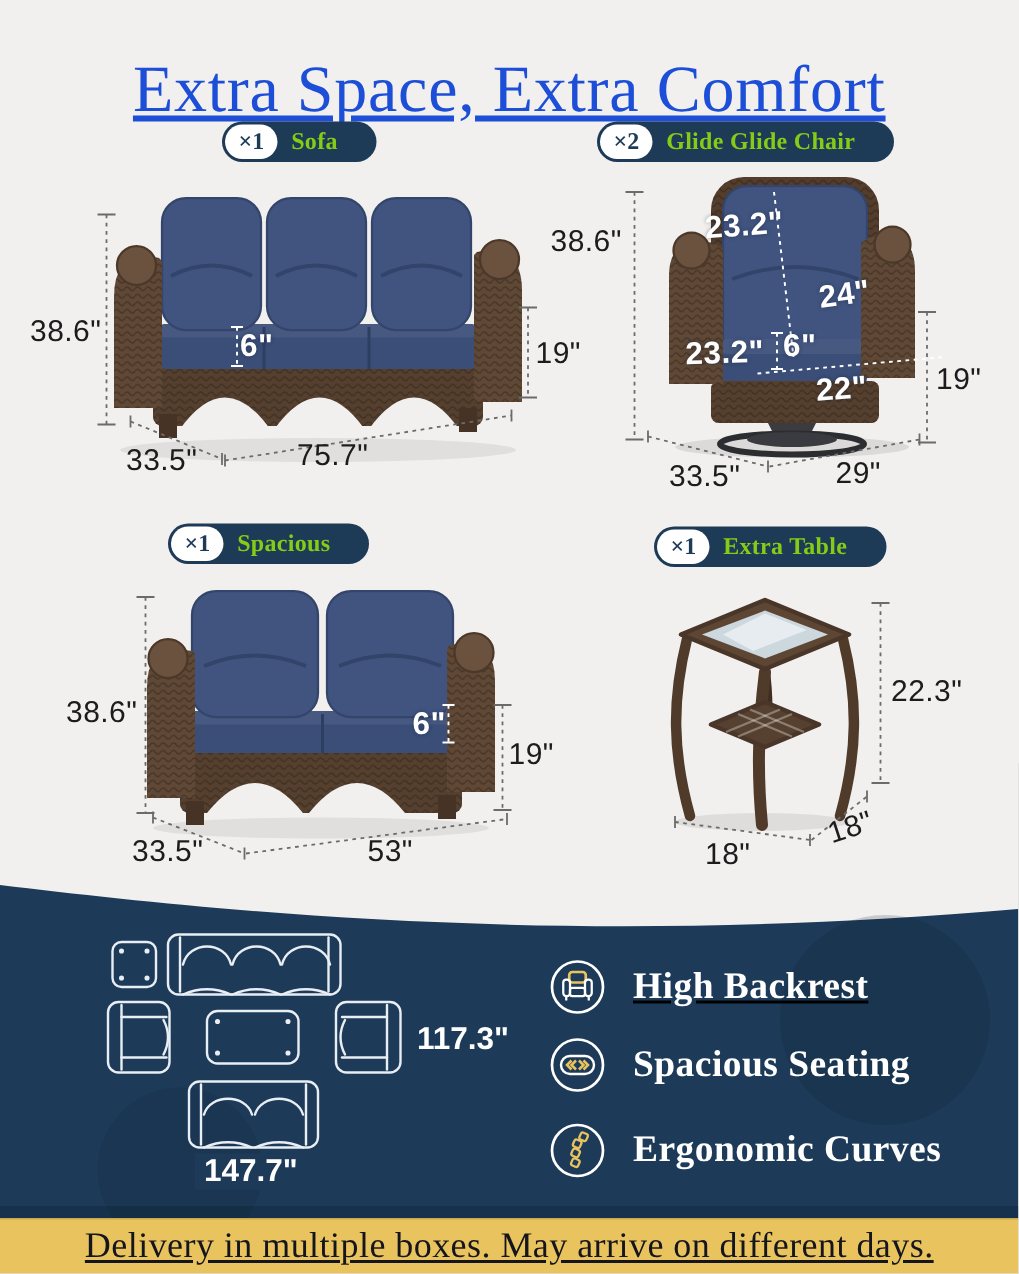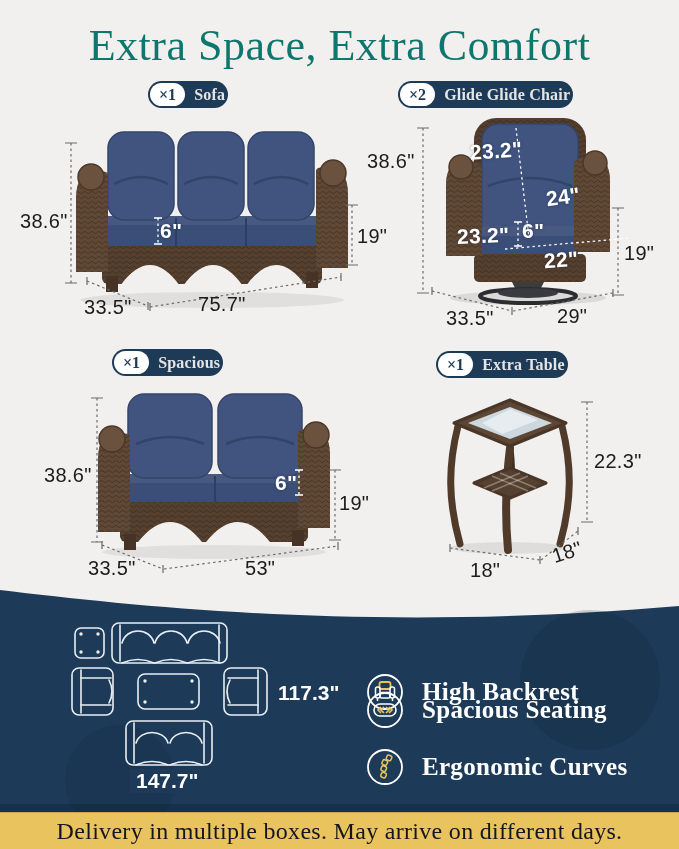--- a/index.html
+++ b/index.html
@@ -1,38 +1,38 @@
 <!DOCTYPE html>
 <html><head>
 <meta charset="utf-8">
 <style>
   html,body{margin:0;padding:0;background:#d8d8d8;}
   .stage{position:relative;width:679px;height:849px;background:#f1f0ee;overflow:hidden;
          font-family:"Liberation Sans",sans-serif;}
   .abs{position:absolute;}
-  .title{left:0;right:0;top:20px;text-align:center;margin:0;
-         font:400 44px "Liberation Serif",serif;color:#0f766e;letter-spacing:.5px;}
+  .title{left:0;right:0;top:20px;text-align:center;margin:14px;
+         font:400 44px "Liberation Serif",serif;color:#1d4ed8;letter-spacing:.5px;text-decoration:underline;}
   .badge{position:absolute;display:inline-flex;align-items:center;background:#1d3a57;
          border-radius:15px;padding:2px;height:27px;box-sizing:border-box;}
   .badge .qty{background:#fff;border-radius:12px;padding:0 9px;color:#1d3a57;
          font:700 16px/23px "Liberation Serif",serif;height:23px;}
-  .badge .name{color:#e5e5e5;font:700 16px "Liberation Serif",serif;padding:0 1px 0 9px;
+  .badge .name{color:#84cc16;font:700 16px "Liberation Serif",serif;padding:0 24px 0 9px;
          letter-spacing:.2px;white-space:nowrap;}
   .dim{position:absolute;font:400 20px "Liberation Sans",sans-serif;color:#1c1c1e;
        letter-spacing:.3px;white-space:nowrap;}
   .dimw{position:absolute;font:700 21px "Liberation Sans",sans-serif;color:#ffffff;
        letter-spacing:.3px;white-space:nowrap;text-shadow:0 0 3px rgba(20,30,60,.45);}
   .plan-dim{position:absolute;font:700 21px "Liberation Sans",sans-serif;color:#fff;
        background:#1d3b58;padding:0 6px;white-space:nowrap;}
   .feature{position:absolute;display:flex;align-items:center;gap:18px;}
   .feature .flabel{font:700 25px "Liberation Serif",serif;color:#fff;letter-spacing:.3px;
        white-space:nowrap;}
   .banner{position:absolute;left:0;top:812px;width:679px;height:37px;background:#e9c45e;
        border-top:1px solid #c9a84c;display:flex;align-items:center;justify-content:center;}
-  .banner span{font:400 24px "Liberation Serif",serif;color:#15151d;letter-spacing:.3px;}
+  .banner span{font:400 24px "Liberation Serif",serif;color:#15151d;letter-spacing:.3px;text-decoration:underline;}
   svg{display:block;}
 </style>
 </head>
 <body>
 
 <div class="stage">
 
   <h1 class="abs title">Extra Space, Extra Comfort</h1>
 
   <div class="badge" style="left:148px;top:81px;">
@@ -271,21 +271,21 @@
       <circle cx="89" cy="69" r="1.7"></circle>
         <circle cx="136" cy="69" r="1.7"></circle>
       <circle cx="89" cy="90" r="1.7"></circle>
         <circle cx="136" cy="90" r="1.7"></circle>
     </g>
   </svg>
 
   <span class="plan-dim" style="left:272px;top:681px;">117.3"</span>
   <span class="plan-dim" style="left:130px;top:769px;">147.7"</span>
 
-  <div class="feature" style="left:366px;top:673px;">
+  <div class="feature" style="left:366px;top:639px;text-decoration:underline;">
     <svg width="38" height="38" viewBox="0 0 38 38">
       <circle cx="19" cy="19" r="17" stroke="#fff" stroke-width="1.8" fill="none"></circle>
       <rect x="13.5" y="9" width="11" height="7" rx="2" stroke="#e9c45e" stroke-width="1.8" fill="none"></rect>
       <rect x="9.5" y="14" width="4.5" height="11" rx="2" stroke="#fff" stroke-width="1.5" fill="none"></rect>
       <rect x="24" y="14" width="4.5" height="11" rx="2" stroke="#fff" stroke-width="1.5" fill="none"></rect>
       <rect x="14" y="19.5" width="10" height="5.5" rx="1.5" stroke="#fff" stroke-width="1.5" fill="none"></rect>
       <path d="M11.5,25 v3 M26.5,25 v3" stroke="#fff" stroke-width="1.5"></path>
     </svg>
     <span class="flabel">High Backrest</span>
   </div>

